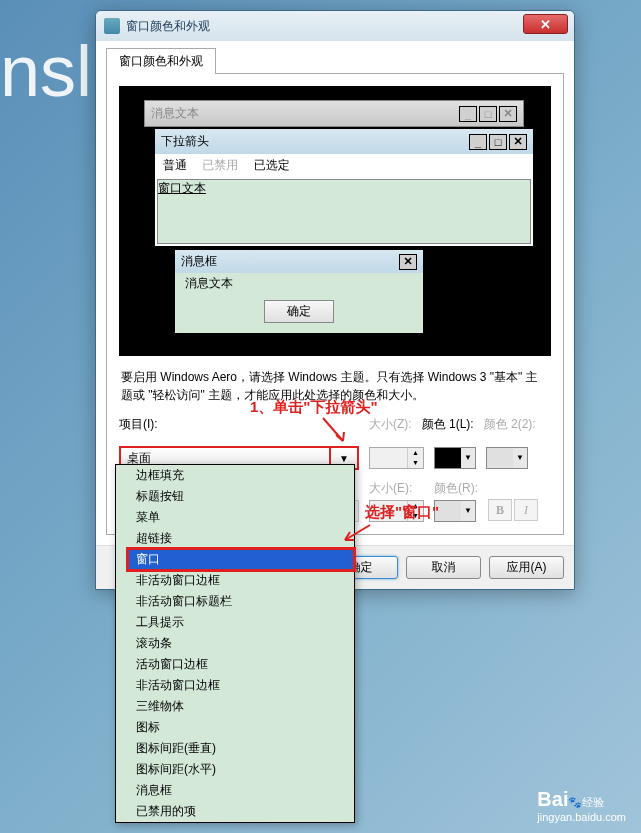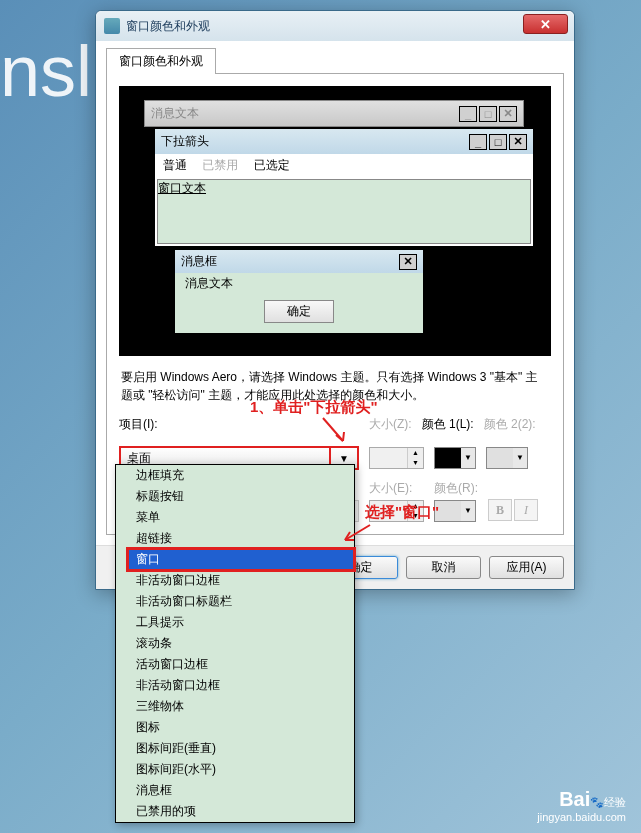--- a/index.html
+++ b/index.html
@@ -21,21 +21,21 @@
   font-weight: 300;
   opacity: 0.9;
   font-family: "Segoe UI Light", sans-serif;
 }
 .watermark {
   position: absolute;
   bottom: 10px;
   right: 15px;
   color: #fff;
   font-size: 11px;
-  text-align: right;
+  text-align: left;
 }
 .watermark .logo {
   font-size: 20px;
   font-weight: bold;
 }
 .window {
   position: absolute;
   top: 10px;
   left: 95px;
   width: 480px;

